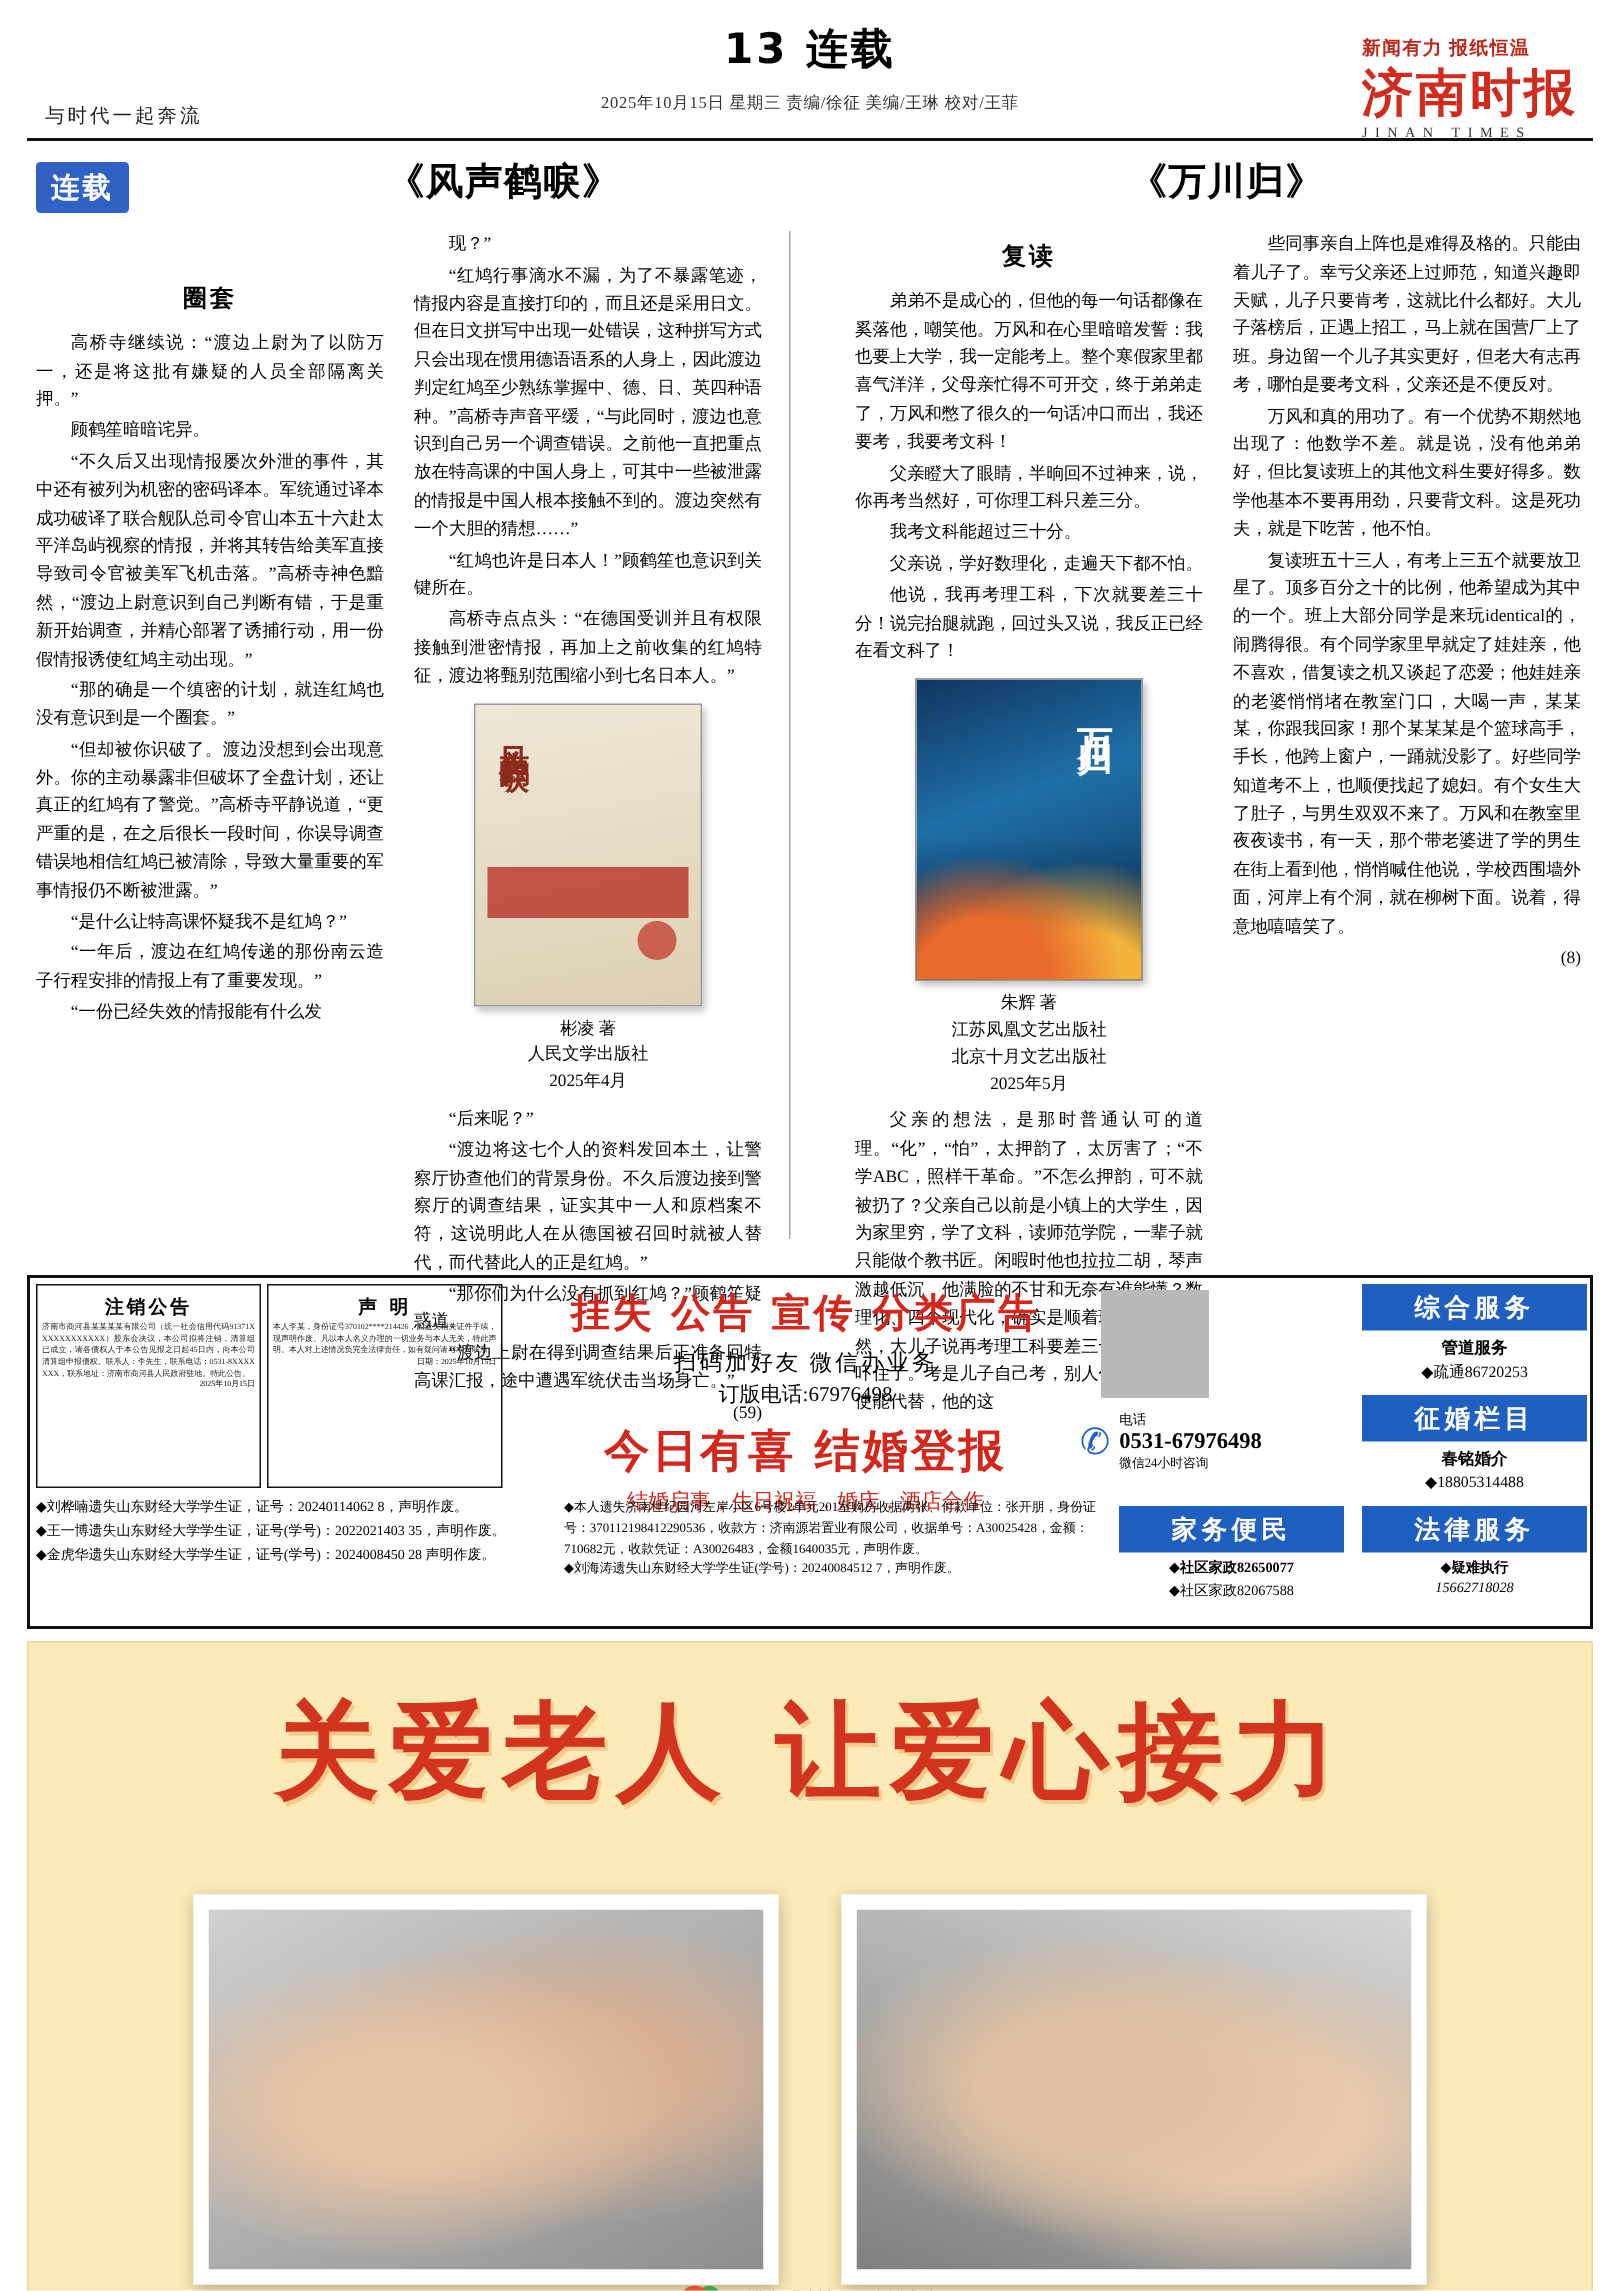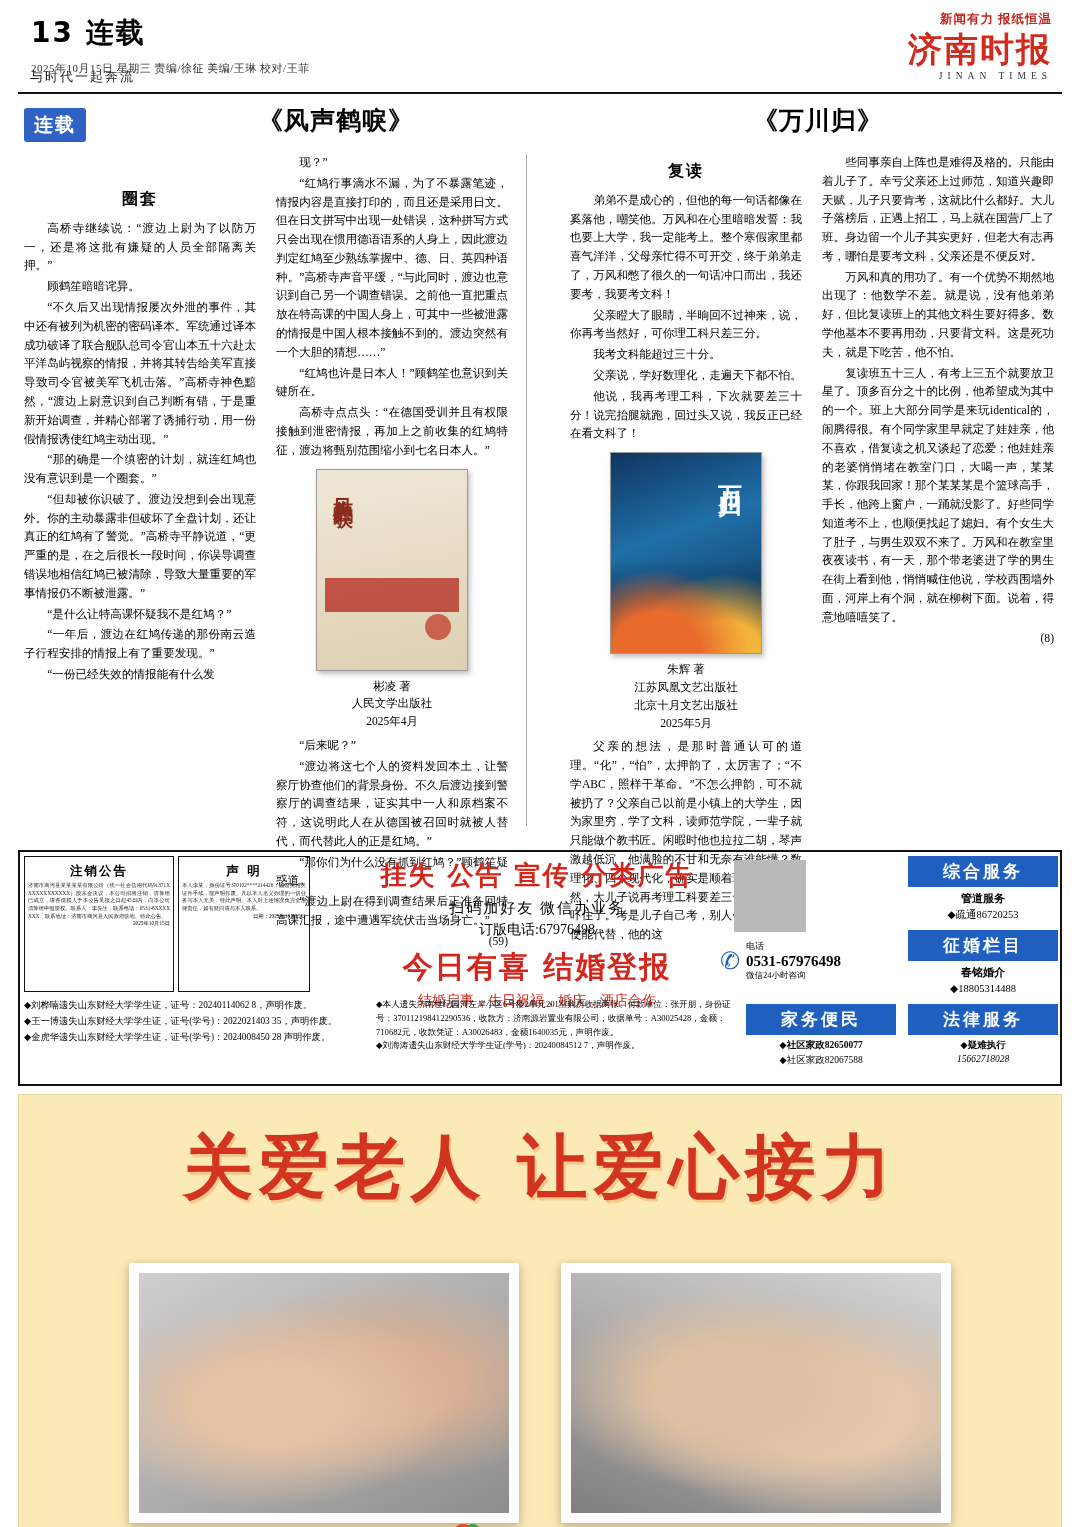--- a/index.html
+++ b/index.html
@@ -14,24 +14,24 @@
 
   
   .masthead{position:relative;height:92px;border-bottom:2px solid #111;margin:0 18px;}
   .mh-logo{position:absolute;left:10px;top:6px;display:flex;align-items:center;gap:6px;}
   .mh-logo .sq{width:56px;height:56px;background:linear-gradient(135deg,#8f8f8f,#c8c8c8 45%,#9a9a9a);position:relative;}
   .mh-logo .sq:after{content:"";position:absolute;left:16px;top:22px;width:20px;height:14px;border-radius:50%;background:#f2d34a;filter:blur(1px);}
   .mh-logo .brand{font-family:"DejaVu Sans",sans-serif;}
   .mh-logo .brand .cn{font-size:27px;font-weight:bold;color:#d32a1e;letter-spacing:1px;line-height:1.05;}
   .mh-logo .brand .en{font-size:8px;color:#555;letter-spacing:2px;}
   .mh-slogan{position:absolute;left:12px;top:68px;font-size:13px;color:#222;letter-spacing:2px;}
-  .mh-center{position:absolute;left:13px;right:0;top:14px;text-align:left;}
+  .mh-center{position:absolute;left:0;right:0;top:14px;text-align:center;}
   .mh-center .pagetitle{font-size:28px;font-weight:bold;letter-spacing:2px;font-family:"DejaVu Sans",sans-serif;}
   .mh-center .dateline{font-size:11px;color:#333;margin-top:9px;letter-spacing:.5px;}
-  .mh-right{position:absolute;right:10px;top:11px;text-align:right;margin-left:25px;}
+  .mh-right{position:absolute;right:10px;top:24px;text-align:left;margin-left:25px;}
   .mh-right .tag{font-size:12.5px;color:#c0271c;letter-spacing:1px;font-weight:bold;}
   .mh-right .paper{font-size:34px;font-weight:bold;color:#d02b1d;letter-spacing:2px;line-height:1;margin-top:4px;font-family:"DejaVu Sans",sans-serif;}
   .mh-right .en{font-size:9.5px;color:#333;letter-spacing:5px;margin-top:5px;}
 
   
   .serial-head{position:relative;margin:6px 18px 0 18px;height:52px;}
   .serial-badge{position:absolute;left:6px;top:8px;background:#2f62c4;color:#fff;
     font-size:19px;font-weight:bold;letter-spacing:2px;padding:4px 10px;border-radius:3px;
     font-family:"DejaVu Sans",sans-serif;}
   .book-title{position:absolute;top:4px;font-size:25px;font-weight:bold;letter-spacing:1px;
@@ -203,21 +203,21 @@
   </div>
 
   <div class="ads">
 
     <div class="ad-box ad-border" style="left:4px;top:4px;width:150px;height:136px;padding:3px;">
       <div class="ad-h">注销公告</div>
       <div class="tiny">济南市商河县某某某某有限公司（统一社会信用代码91371XXXXXXXXXXXX）股东会决议，本公司拟将注销，清算组已成立，请各债权人于本公告见报之日起45日内，向本公司清算组申报债权。联系人：李先生，联系电话：0531-8XXXXXXX，联系地址：济南市商河县人民政府驻地。特此公告。</div>
       <div class="tiny-r">2025年10月15日</div>
     </div>
 
-    <div class="ad-box ad-border" style="left:158px;top:4px;width:132px;height:136px;padding:3px;">
+    <div class="ad-box ad-border" style="left:158px;top:4px;width:157px;height:136px;padding:3px;">
       <div class="ad-h">声 明</div>
       <div class="tiny">本人李某，身份证号370102****214426，因遗失相关证件手续，现声明作废。凡以本人名义办理的一切业务与本人无关，特此声明。本人对上述情况负完全法律责任，如有疑问请与本人联系。</div>
       <div class="tiny-r">日期：2025年10月15日</div>
     </div>
 
     <div class="ad-box" style="left:326px;top:6px;width:382px;height:142px;text-align:center;">
       <div class="red-line" style="font-size:26px;">挂失 公告 宣传 分类广告</div>
       <div style="font-size:15px;margin-top:6px;letter-spacing:2px;">扫码加好友  微信办业务</div>
       <div style="font-size:14px;margin-top:3px;">订版电话:67976498</div>
       <div class="red-line" style="font-size:30px;margin-top:8px;">今日有喜  结婚登报</div>

